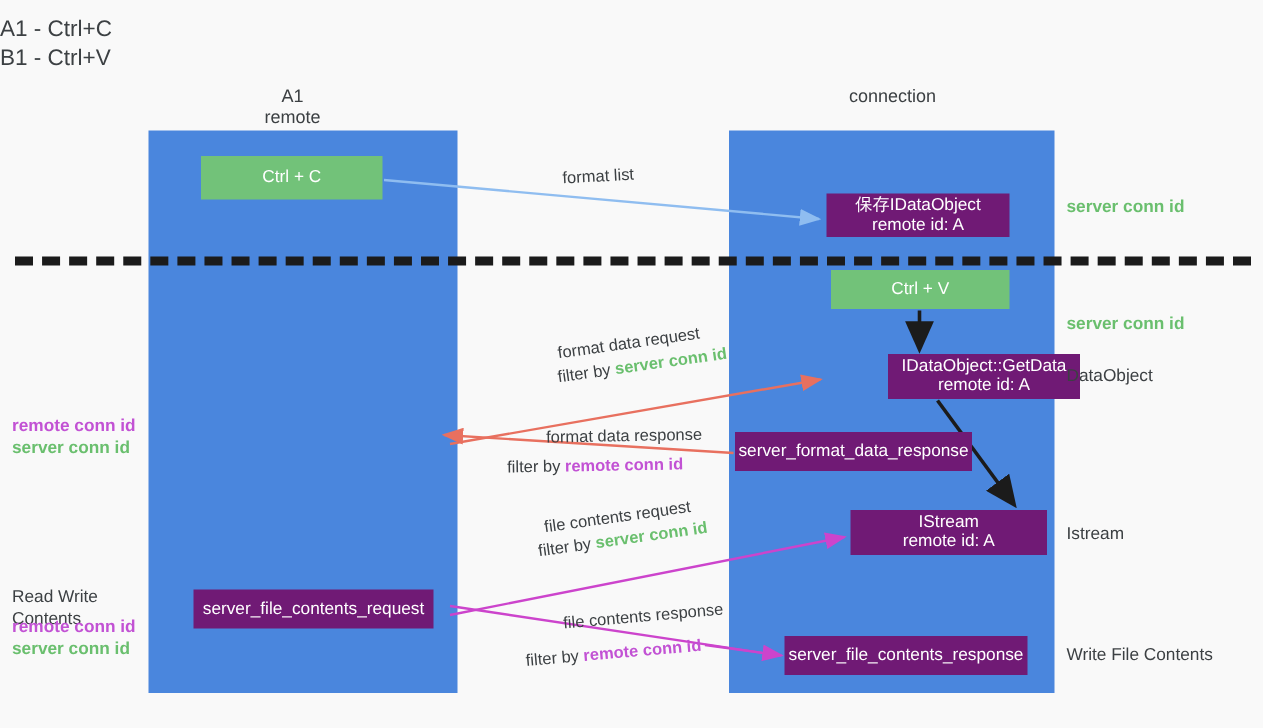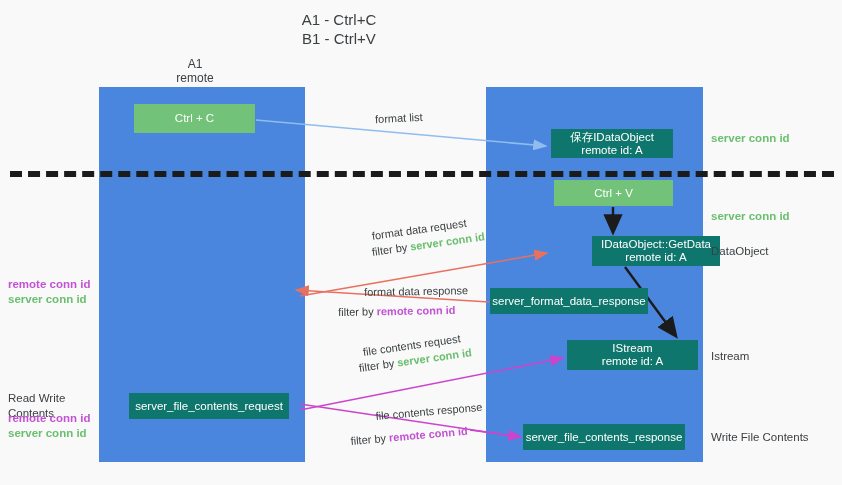--- a/index.html
+++ b/index.html
@@ -17,21 +17,20 @@
     position: relative;
     width: 842px;
     height: 485px;
   }
   .abs { position: absolute; }
 
   
   #title {
     left: 0; top: 10px;
     width: 678px;
-    text-align: center;
     font-size: 15px;
     color: #3c4043;
     line-height: 19px;
   }
 
   
   .col-header {
     text-align: center;
     font-size: 12px;
     color: #3c4043;
@@ -61,21 +60,21 @@
     align-items: center;
     justify-content: center;
     color: #ffffff;
     font-size: 11.5px;
     line-height: 13px;
     text-align: center;
     box-sizing: border-box;
     padding: 2px 11px;
   }
   .box.green  { background: #72c279; }
-  .box.orange { background: #0f766e; }
+  .box.orange { background: #701a75; }
 
   
   #box-ctrlc { left: 134px; top: 104px; width: 121px; height: 29px; }
   #box-ctrlv { left: 554px; top: 180px; width: 119px; height: 26px; }
 
   
   #box-save-idataobject   { left: 551px; top: 129px; width: 122px; height: 29px; }
   #box-getdata            { left: 551px; top: 236px; width: 128px; height: 30px; margin-left: 41px; }
   #box-istream            { left: 567px; top: 340px; width: 131px; height: 30px; }
   #box-fmt-req            { left: 129px; top: 277px; width: 162px; height: 26px; }
@@ -199,20 +198,21 @@
   <div class="abs" id="title">
     <div>A1 - Ctrl+C</div>
     <div>B1 - Ctrl+V</div>
   </div>
 
   <div class="abs col-header" id="hdr-a1">
     <div>A1</div>
     <div>remote</div>
   </div>
   <div class="abs col-header" id="hdr-b1">
+    <div>connection</div>
   </div>
 
   <div class="abs" id="divider"></div>
 
   <div class="abs box green" id="box-ctrlc">
     <span>Ctrl + C</span>
   </div>
 
   <div class="abs box orange" id="box-save-idataobject">
     <span>保存IDataObject</span>

